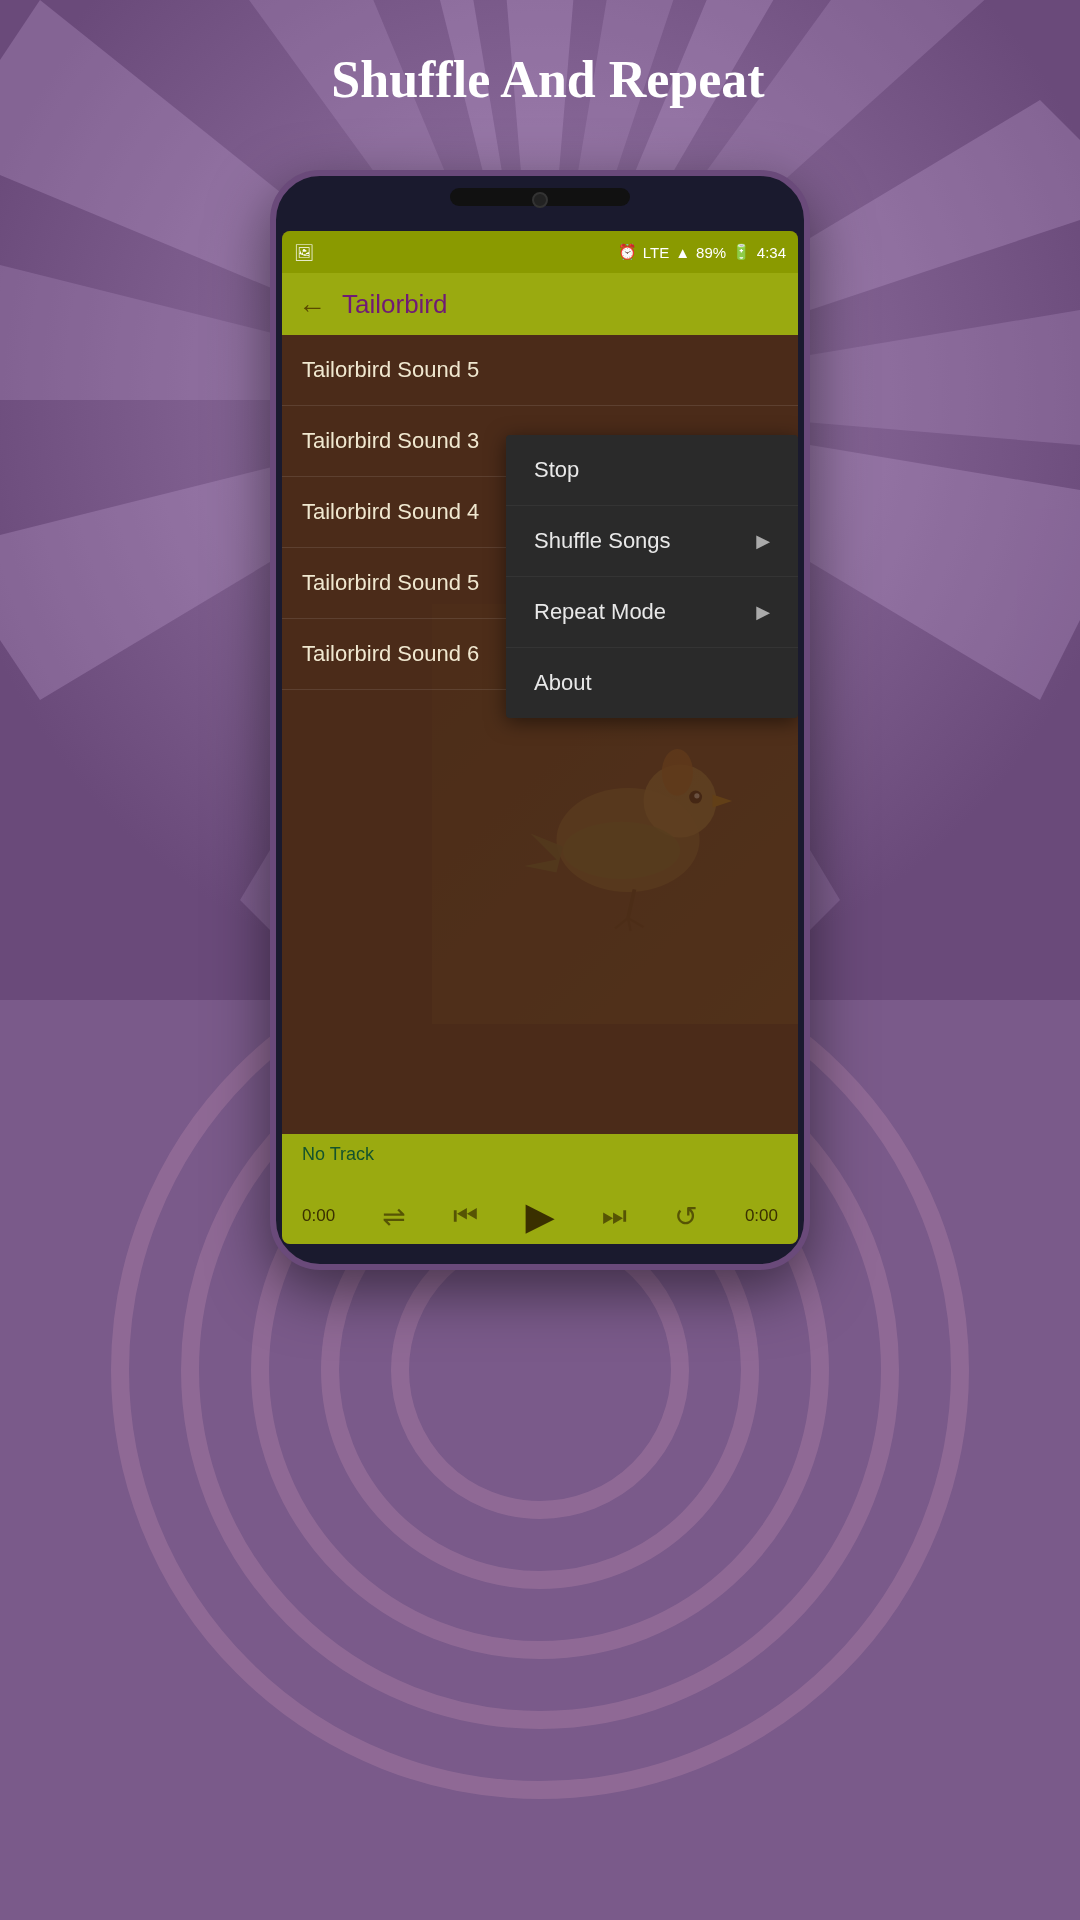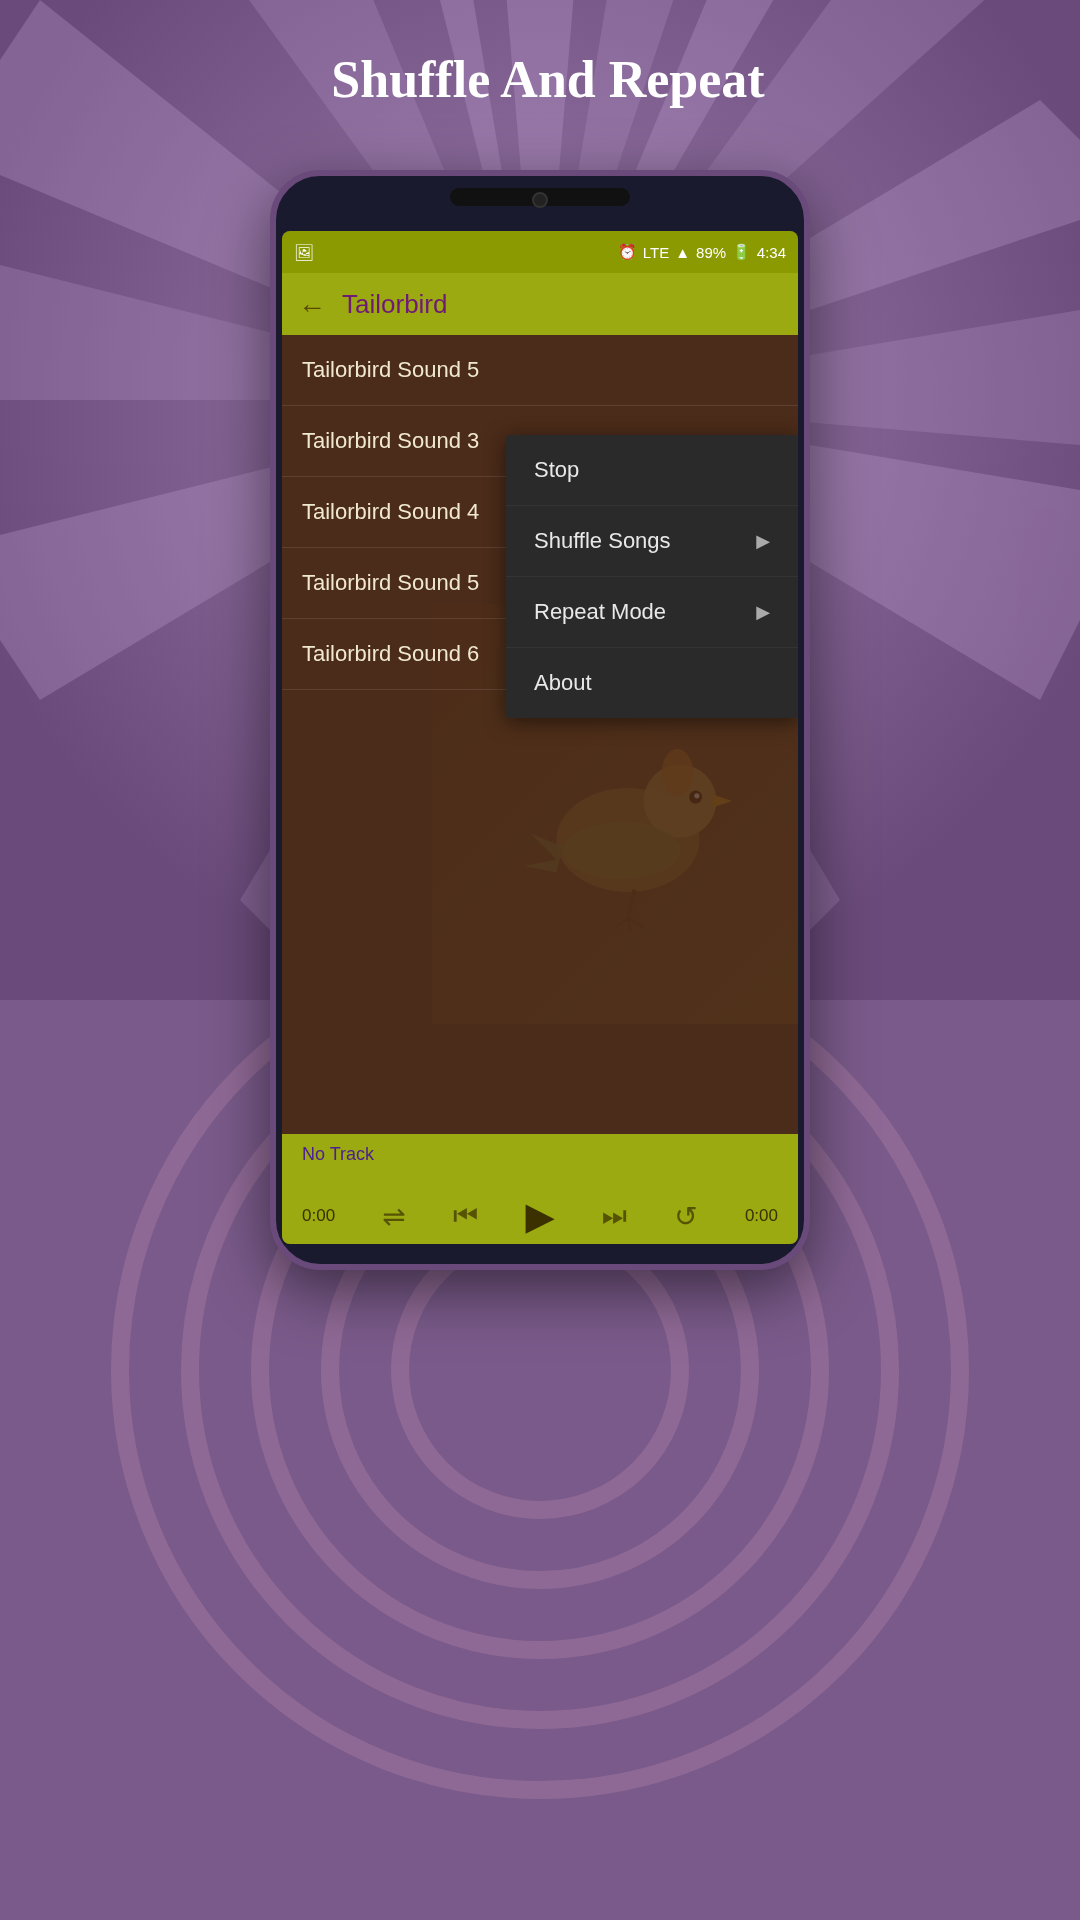--- a/index.html
+++ b/index.html
@@ -148,21 +148,21 @@
 
     
     .player-bar {
       background: #9aaa10;
       padding: 10px 20px 14px;
       height: 110px;
     }
 
     .player-track {
       font-size: 18px;
-      color: #4c1d95;
+      color: #14532d;
       margin-bottom: 8px;
     }
 
     .player-controls {
       display: flex;
       align-items: center;
       justify-content: space-between;
       margin-top: 29px;
     }
 

